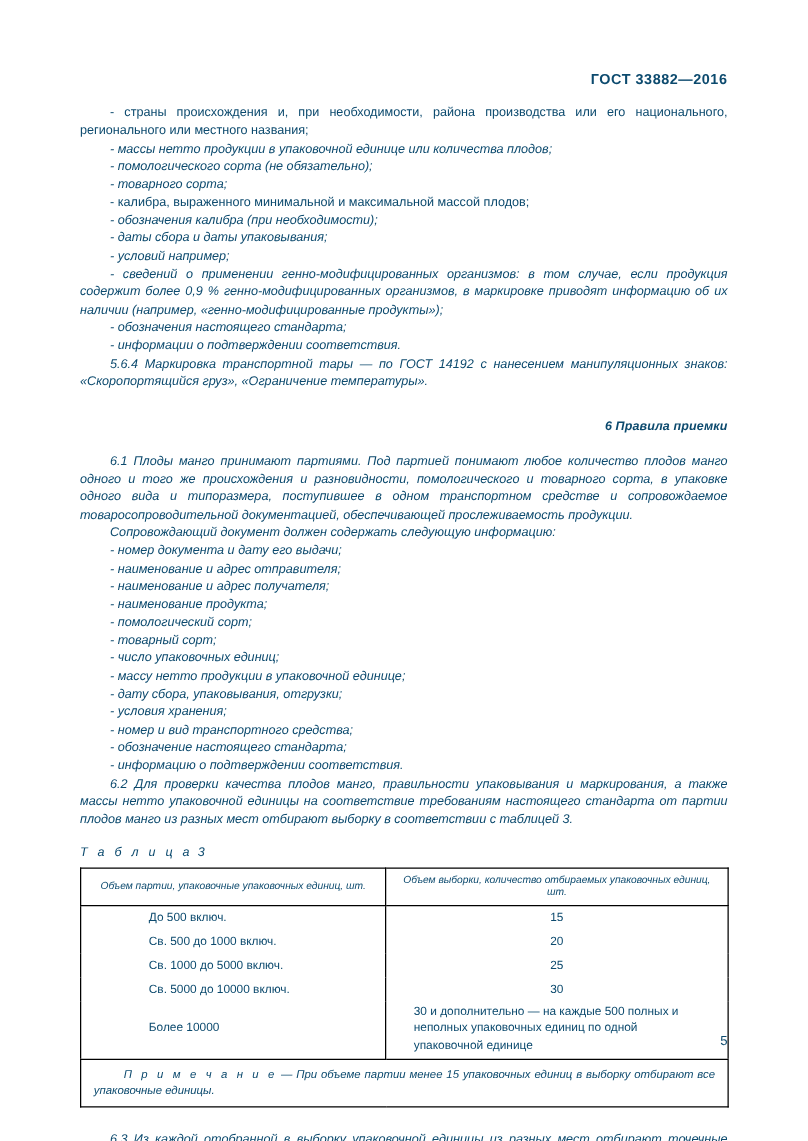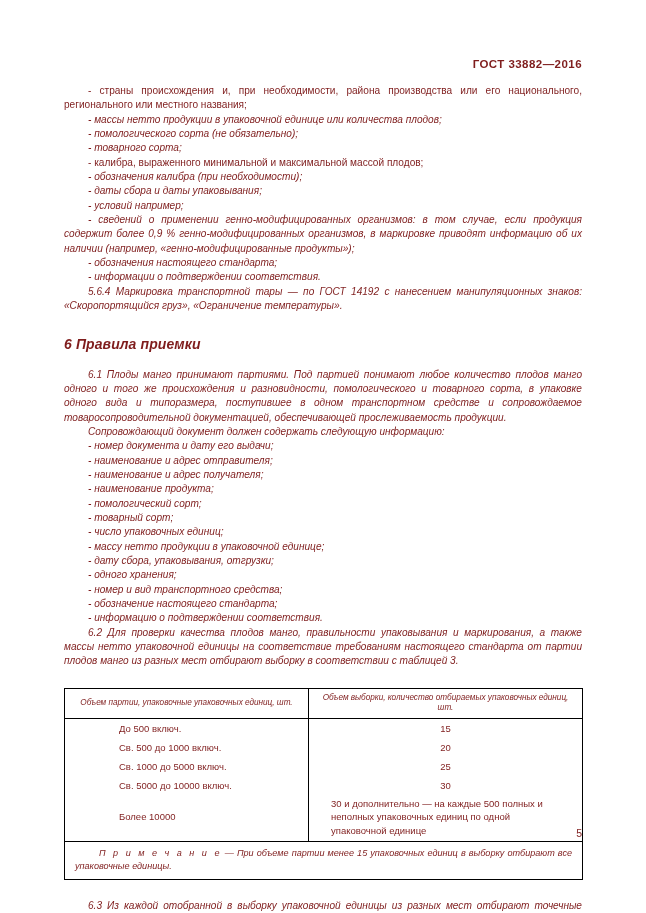--- a/index.html
+++ b/index.html
@@ -8,21 +8,21 @@
     padding: 0;
     background: #ffffff;
   }
   .page {
     position: relative;
     width: 646px;
     height: 913px;
     background: #ffffff;
     overflow: hidden;
     font-family: "Liberation Sans", sans-serif;
-    color: #7f1d1d;
+    color: #0c4a6e;
     -webkit-font-smoothing: antialiased;
   }
 
   
   .doc-header {
     position: absolute;
     top: 58px;
     right: 64px;
     font-family: "Liberation Sans", sans-serif;
     font-size: 11.5px;
@@ -65,25 +65,26 @@
     text-align: left;
     white-space: nowrap;
   }
   p.item.roman {
     font-style: normal;
   }
 
   
   h2.sect {
     margin: 0;
-    font-size: 14px;
+    font-size: 10px;
     font-weight: bold;
     font-style: italic;
     letter-spacing: 0.1px;
     font-family: "Liberation Sans", sans-serif;
+    text-align: right;
   }
 
   
   .sp-6  { height: 6px; }
   .sp-13 { height: 13px; }
   .sp-16 { height: 16px; }
   .sp-19 { height: 19px; }
   .sp-22 { height: 22px; }
 
   
@@ -209,29 +210,30 @@
 
     <p class="item">- номер документа и дату его выдачи;</p>
     <p class="item">- наименование и адрес отправителя;</p>
     <p class="item">- наименование и адрес получателя;</p>
     <p class="item">- наименование продукта;</p>
     <p class="item">- помологический сорт;</p>
     <p class="item">- товарный сорт;</p>
     <p class="item">- число упаковочных единиц;</p>
     <p class="item">- массу нетто продукции в упаковочной единице;</p>
     <p class="item">- дату сбора, упаковывания, отгрузки;</p>
-    <p class="item">- одного хранения;</p>
+    <p class="item">- условия хранения;</p>
     <p class="item">- номер и вид транспортного средства;</p>
     <p class="item">- обозначение настоящего стандарта;</p>
     <p class="item">- информацию о подтверждении соответствия.</p>
 
     <p class="para ital"><span class="ind"></span><span>6.2 Для проверки качества плодов манго, правильности упаковывания и маркирования, а также массы нетто упаковочной единицы на соответствие требованиям настоящего стандарта от партии плодов манго из разных мест отбирают выборку в соответствии с таблицей 3.</span></p>
 
     <div class="sp-13"></div>
 
+    <div class="tbl-caption"><span>Т а б л и ц а</span><span class="num">3</span></div>
 
     <div class="sp-6"></div>
 
     <table class="t3">
       <colgroup>
           <col class="c1">
           <col class="c2">
         </colgroup>
       <thead>
         <tr>

